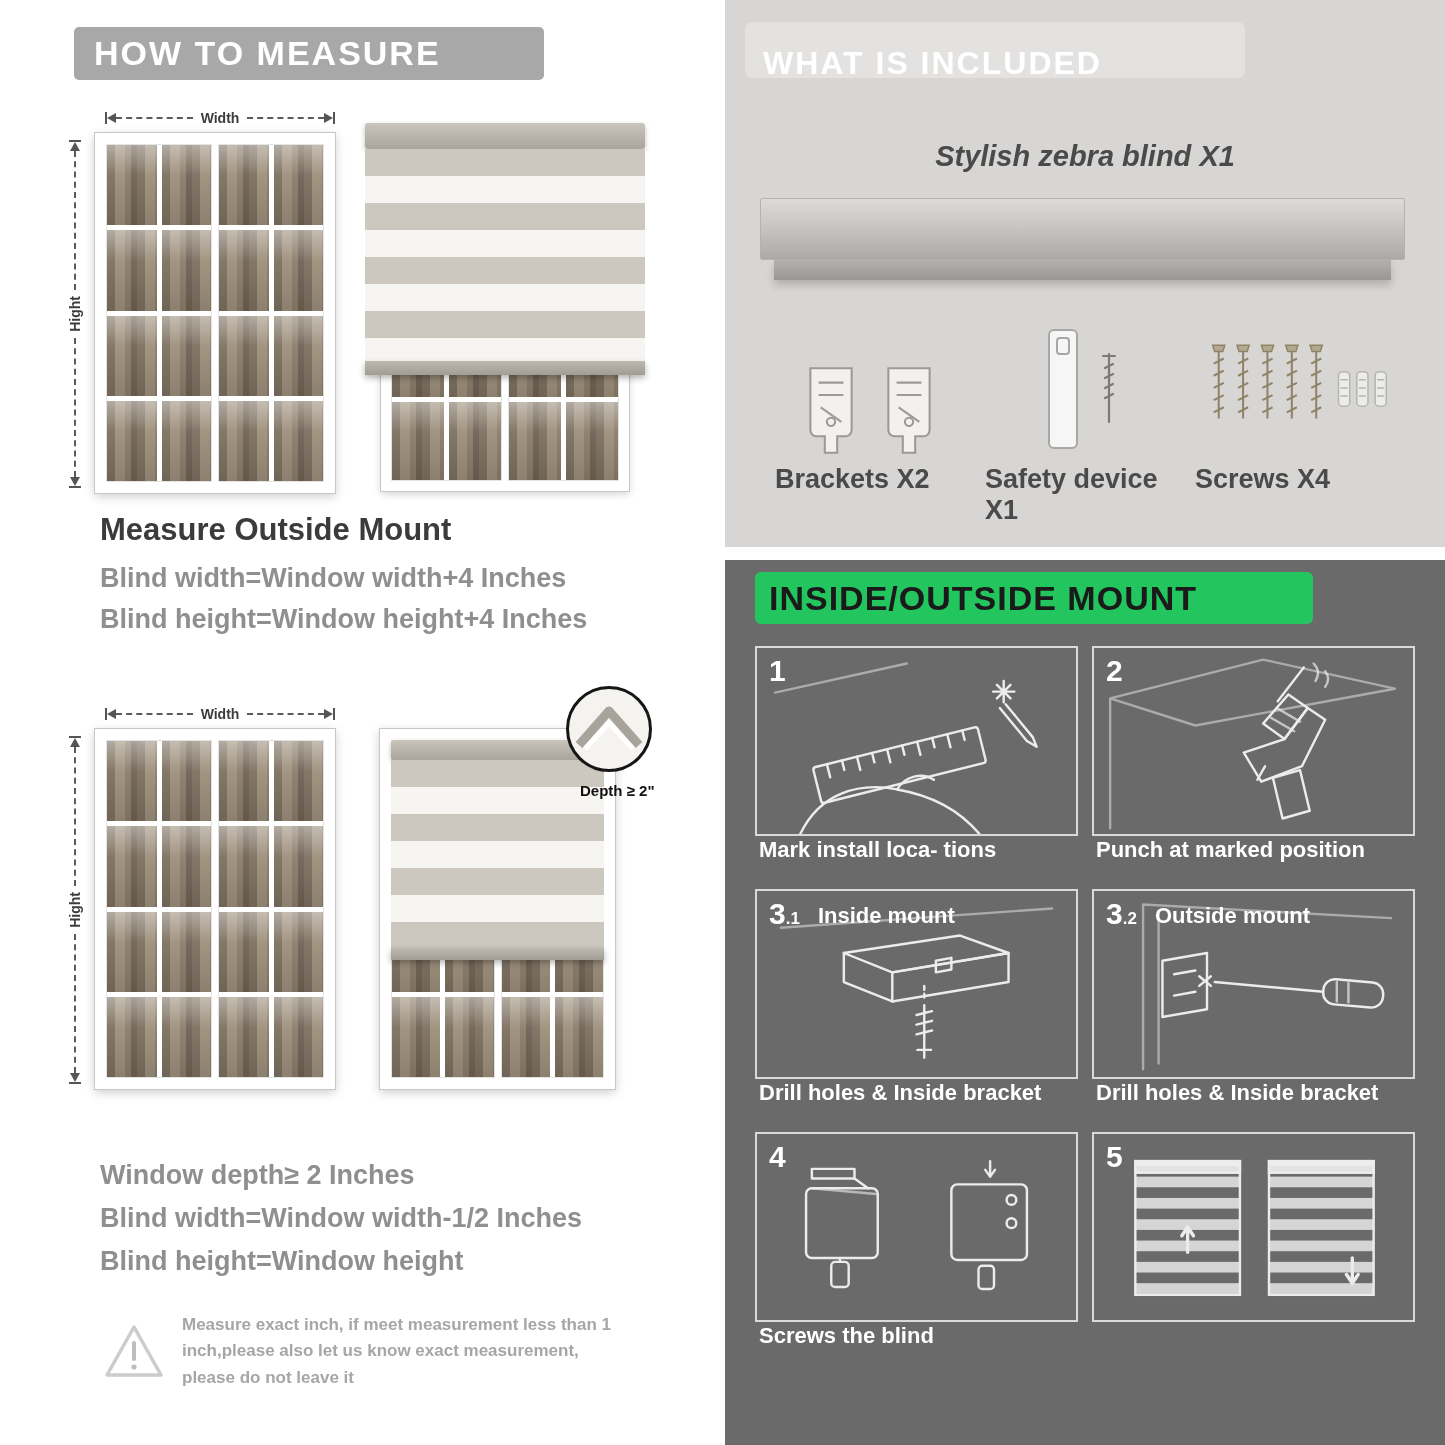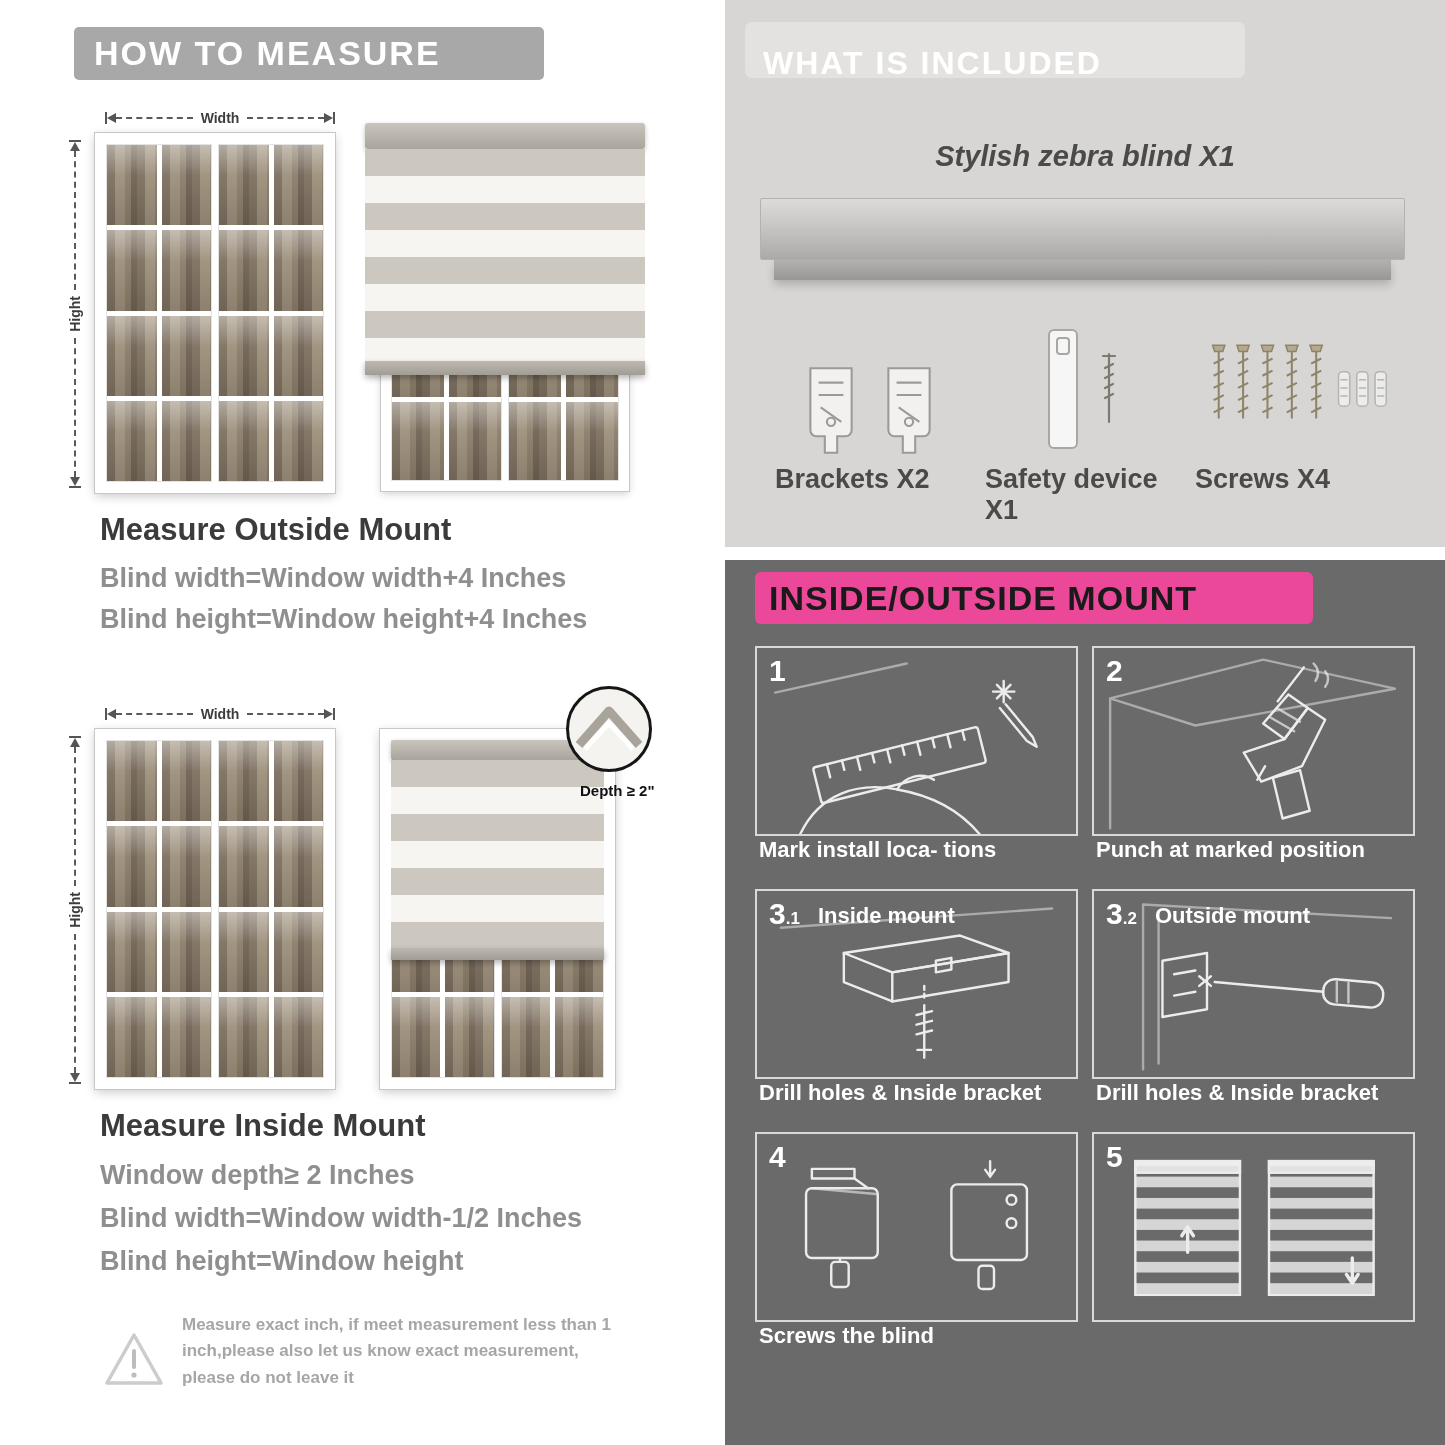--- a/index.html
+++ b/index.html
@@ -80,39 +80,39 @@
 
   .depth-circle {
     width:86px; height:86px; border:3px solid #161616; border-radius:50%;
     background:#f5f3ef; box-sizing:border-box; overflow:hidden;
   }
   .depth-label { font-size:15px; font-weight:bold; color:#111; }
 
   .measure-title { font-size:31px; font-weight:bold; color:#3b3b3b; }
   .measure-line  { font-size:27px; font-weight:bold; color:#8f8f8f; }
 
-  .warning { display:flex; gap:16px; align-items:flex-end; }
+  .warning { display:flex; gap:16px; align-items:center; }
   .warning-text { width:432px; font-size:17px; font-weight:bold; color:#a6a6a6; line-height:1.55; }
 
   
   .right-top { left:725px; top:0; width:720px; height:547px; background:#d7d6d4; }
   .wii-band { position:absolute; left:20px; top:22px; width:500px; height:56px; background:rgba(255,255,255,0.30); border-radius:7px; }
   .wii-title { position:absolute; left:38px; top:35px; height:56px; line-height:56px; color:#ffffff; font-weight:bold; font-size:32px; letter-spacing:2px;text-align:center; }
   .blind-label { position:absolute; left:0; top:140px; width:100%; text-align:center; color:#4a4a4a; font-weight:bold; font-size:29px;font-style:italic; }
   .headrail { position:absolute; left:35px; top:198px; width:645px; }
   .hr-top { height:62px; background:linear-gradient(180deg,#dcdbd9 0%,#c7c6c4 45%,#abaaa8 100%); border:1px solid #b3b2b0; border-radius:2px; box-sizing:border-box; }
   .hr-bottom { height:20px; margin:0 14px; background:linear-gradient(180deg,#b2b1af,#989795); box-shadow:0 5px 9px rgba(0,0,0,0.18); }
   .item-block { position:absolute; display:flex; align-items:flex-end; justify-content:center; gap:14px; height:132px; }
   .item-label { position:absolute; top:464px; text-align:left; color:#4a4a4a; font-weight:bold; font-size:27px; }
 
   
   .right-bottom { left:725px; top:560px; width:720px; height:885px; background:#6a6a6a; }
   .iom-banner {
     position:absolute; left:30px; top:12px; width:558px; height:52px;
-    background:#ec4899; border-radius:6px; color:#1a1a1a;
+    background:#22c55e; border-radius:6px; color:#1a1a1a;
     font-weight:bold; font-size:34px; line-height:52px; padding-left:14px;
     letter-spacing:1px; box-sizing:border-box;
   }
   .steps-grid {
     position:absolute; left:30px; top:86px; width:660px;
     display:grid; grid-template-columns:1fr 1fr; column-gap:14px; row-gap:24px;
   }
   .step-box {
     position:relative; height:190px; border:2px solid #d9d9d9; box-sizing:border-box;
   }
@@ -275,21 +275,20 @@
   </div>
 
   <div class="abs depth-circle" style="left:566px; top:686px;">
     <svg viewBox="0 0 80 80" width="80" height="80">
       <path d="M10 56 L40 22 L70 56" fill="none" stroke="#a9a49b" stroke-width="9" stroke-linejoin="round"></path>
       <path d="M16 60 L40 34 L64 60" fill="none" stroke="#ffffff" stroke-width="5" stroke-linejoin="round"></path>
     </svg>
   </div>
   <div class="abs depth-label" style="left:580px; top:782px;">Depth ≥ 2"</div>
 
-  <div class="abs measure-title" style="left:100px; top:1108px;">Measure Inside Mount</div>
   <div class="abs measure-line" style="left:100px; top:1160px;">Window depth≥ 2 Inches</div>
   <div class="abs measure-line" style="left:100px; top:1203px;">Blind width=Window width-1/2 Inches</div>
   <div class="abs measure-line" style="left:100px; top:1246px;">Blind height=Window height</div>
 
   <div class="abs warning" style="left:102px; top:1312px;">
     <svg width="64" height="62" viewBox="0 0 64 62">
       <path d="M32 6 L59 54 L5 54 Z" fill="none" stroke="#cccccc" stroke-width="3.5" stroke-linejoin="round"></path>
       <line x1="32" y1="22" x2="32" y2="38" stroke="#bdbdbd" stroke-width="4" stroke-linecap="round"></line>
       <circle cx="32" cy="46" r="2.6" fill="#bdbdbd"></circle>
     </svg>

